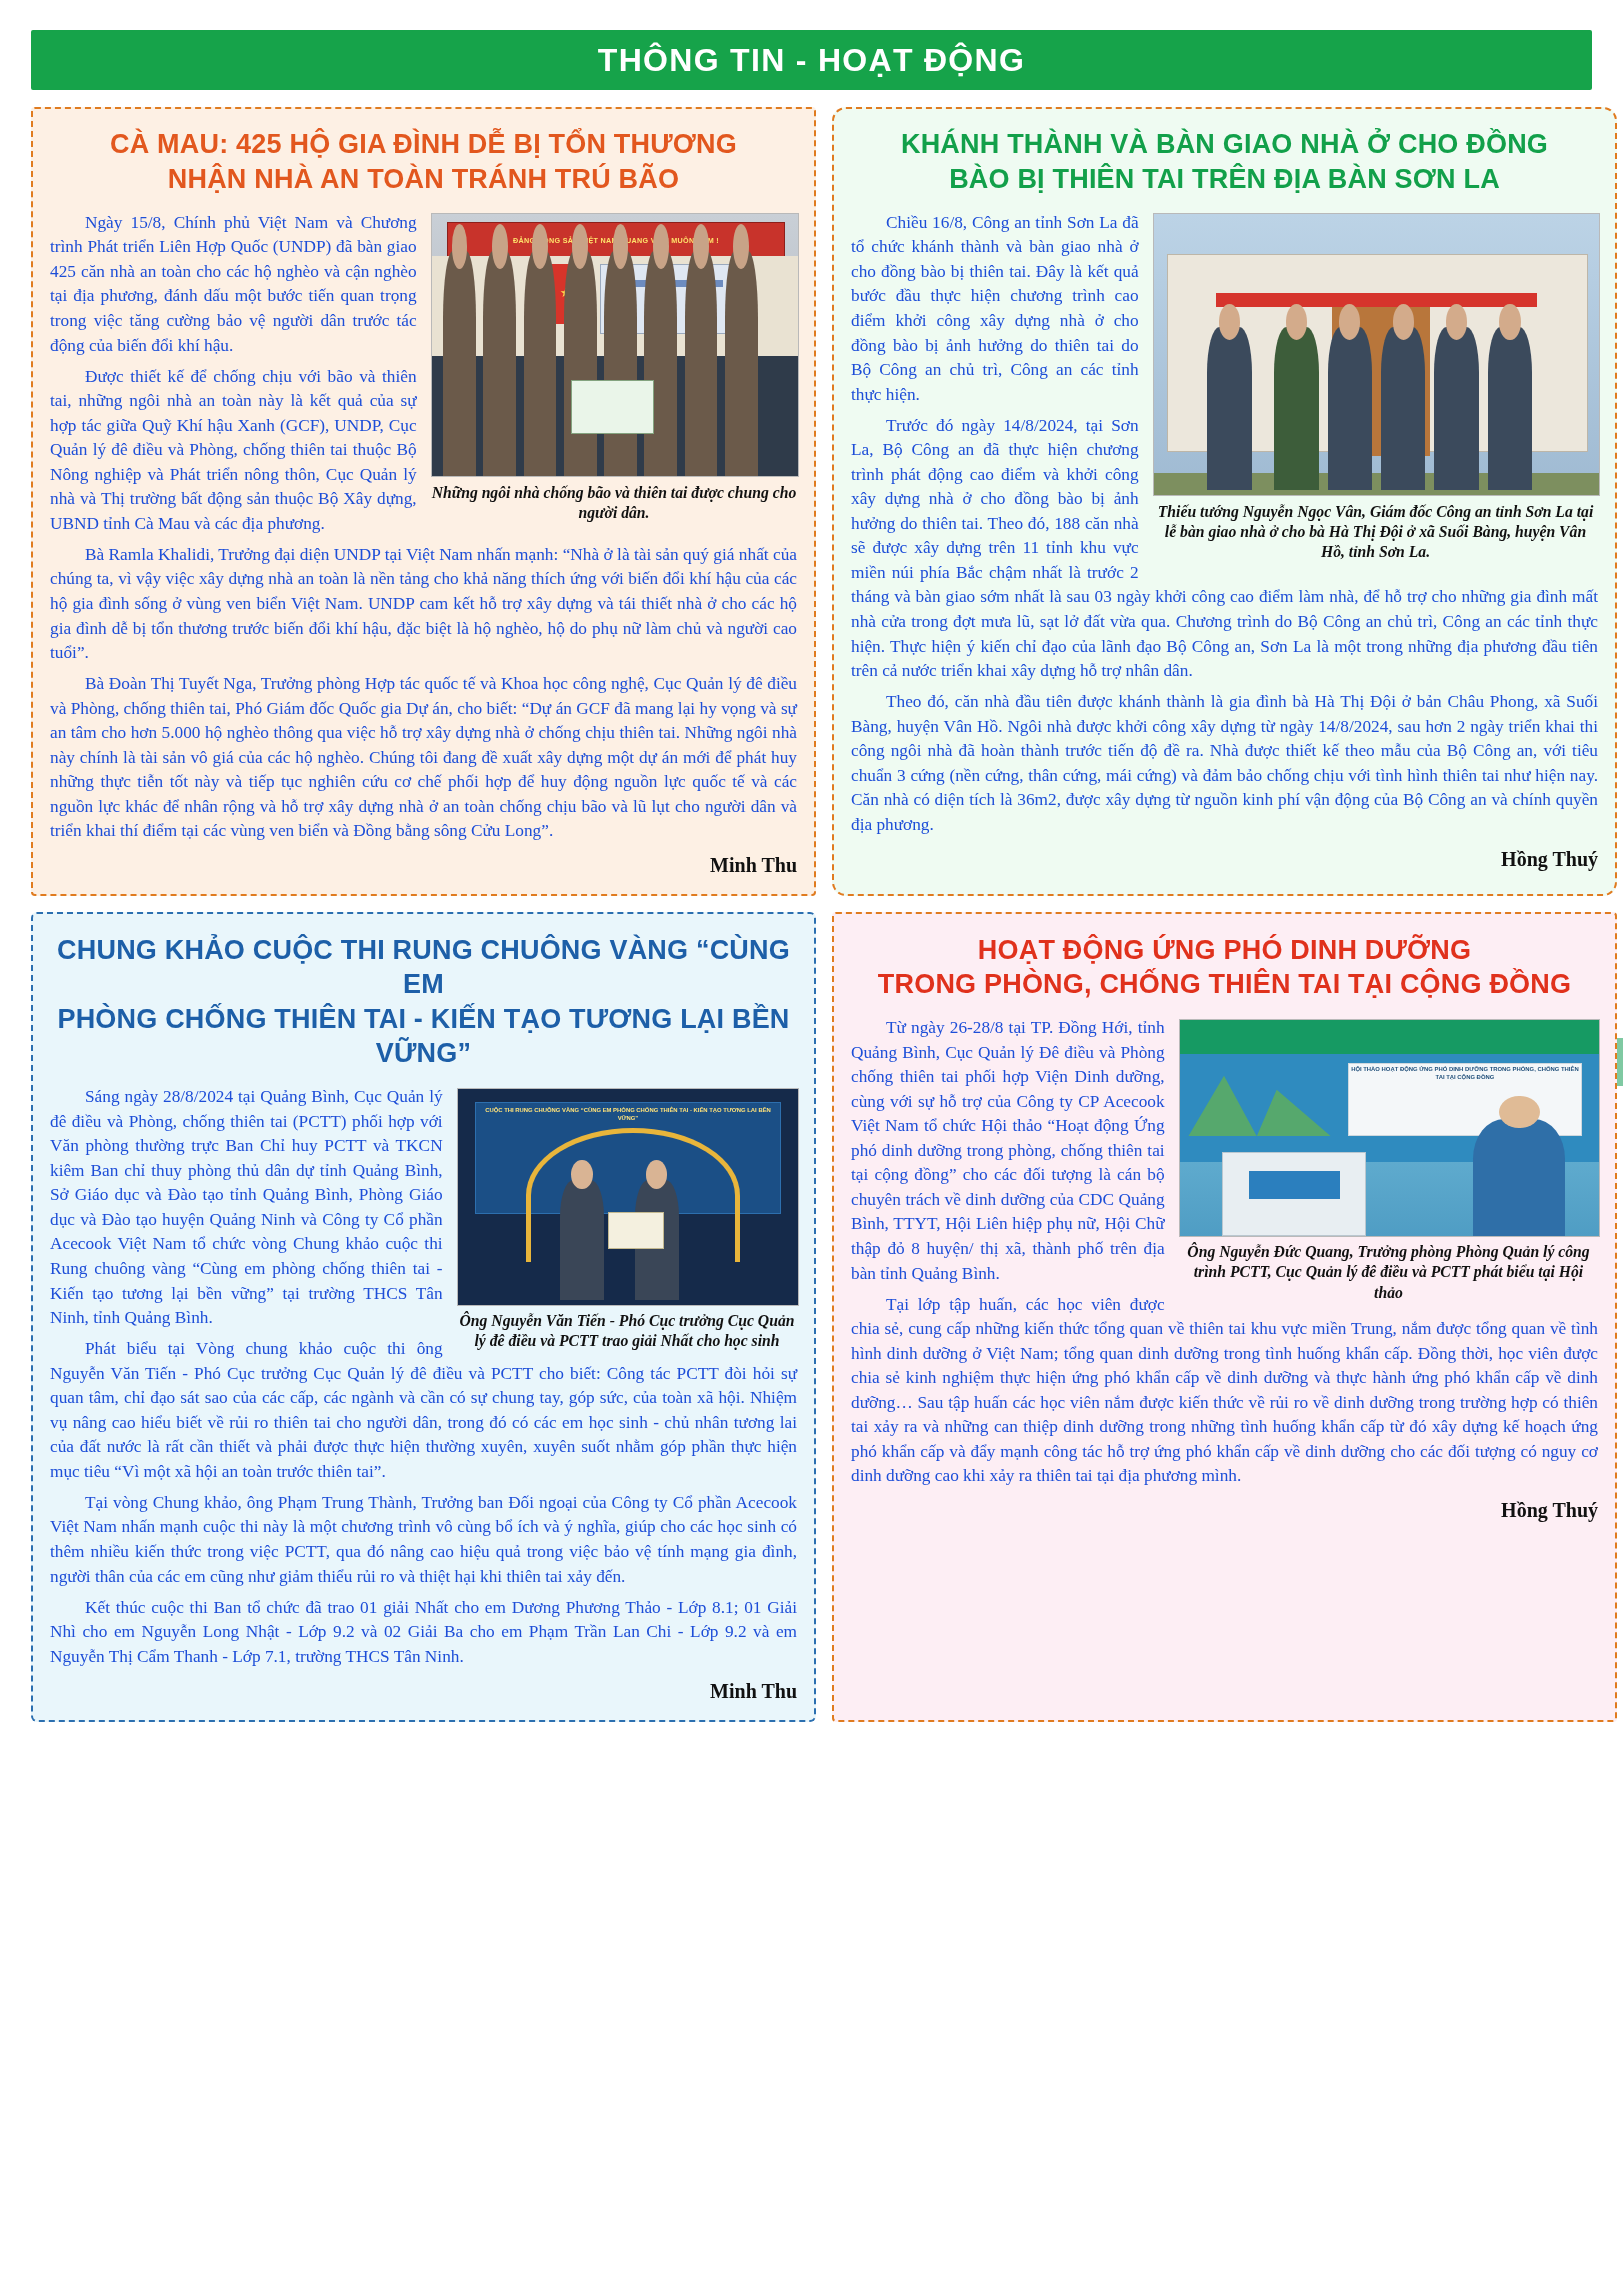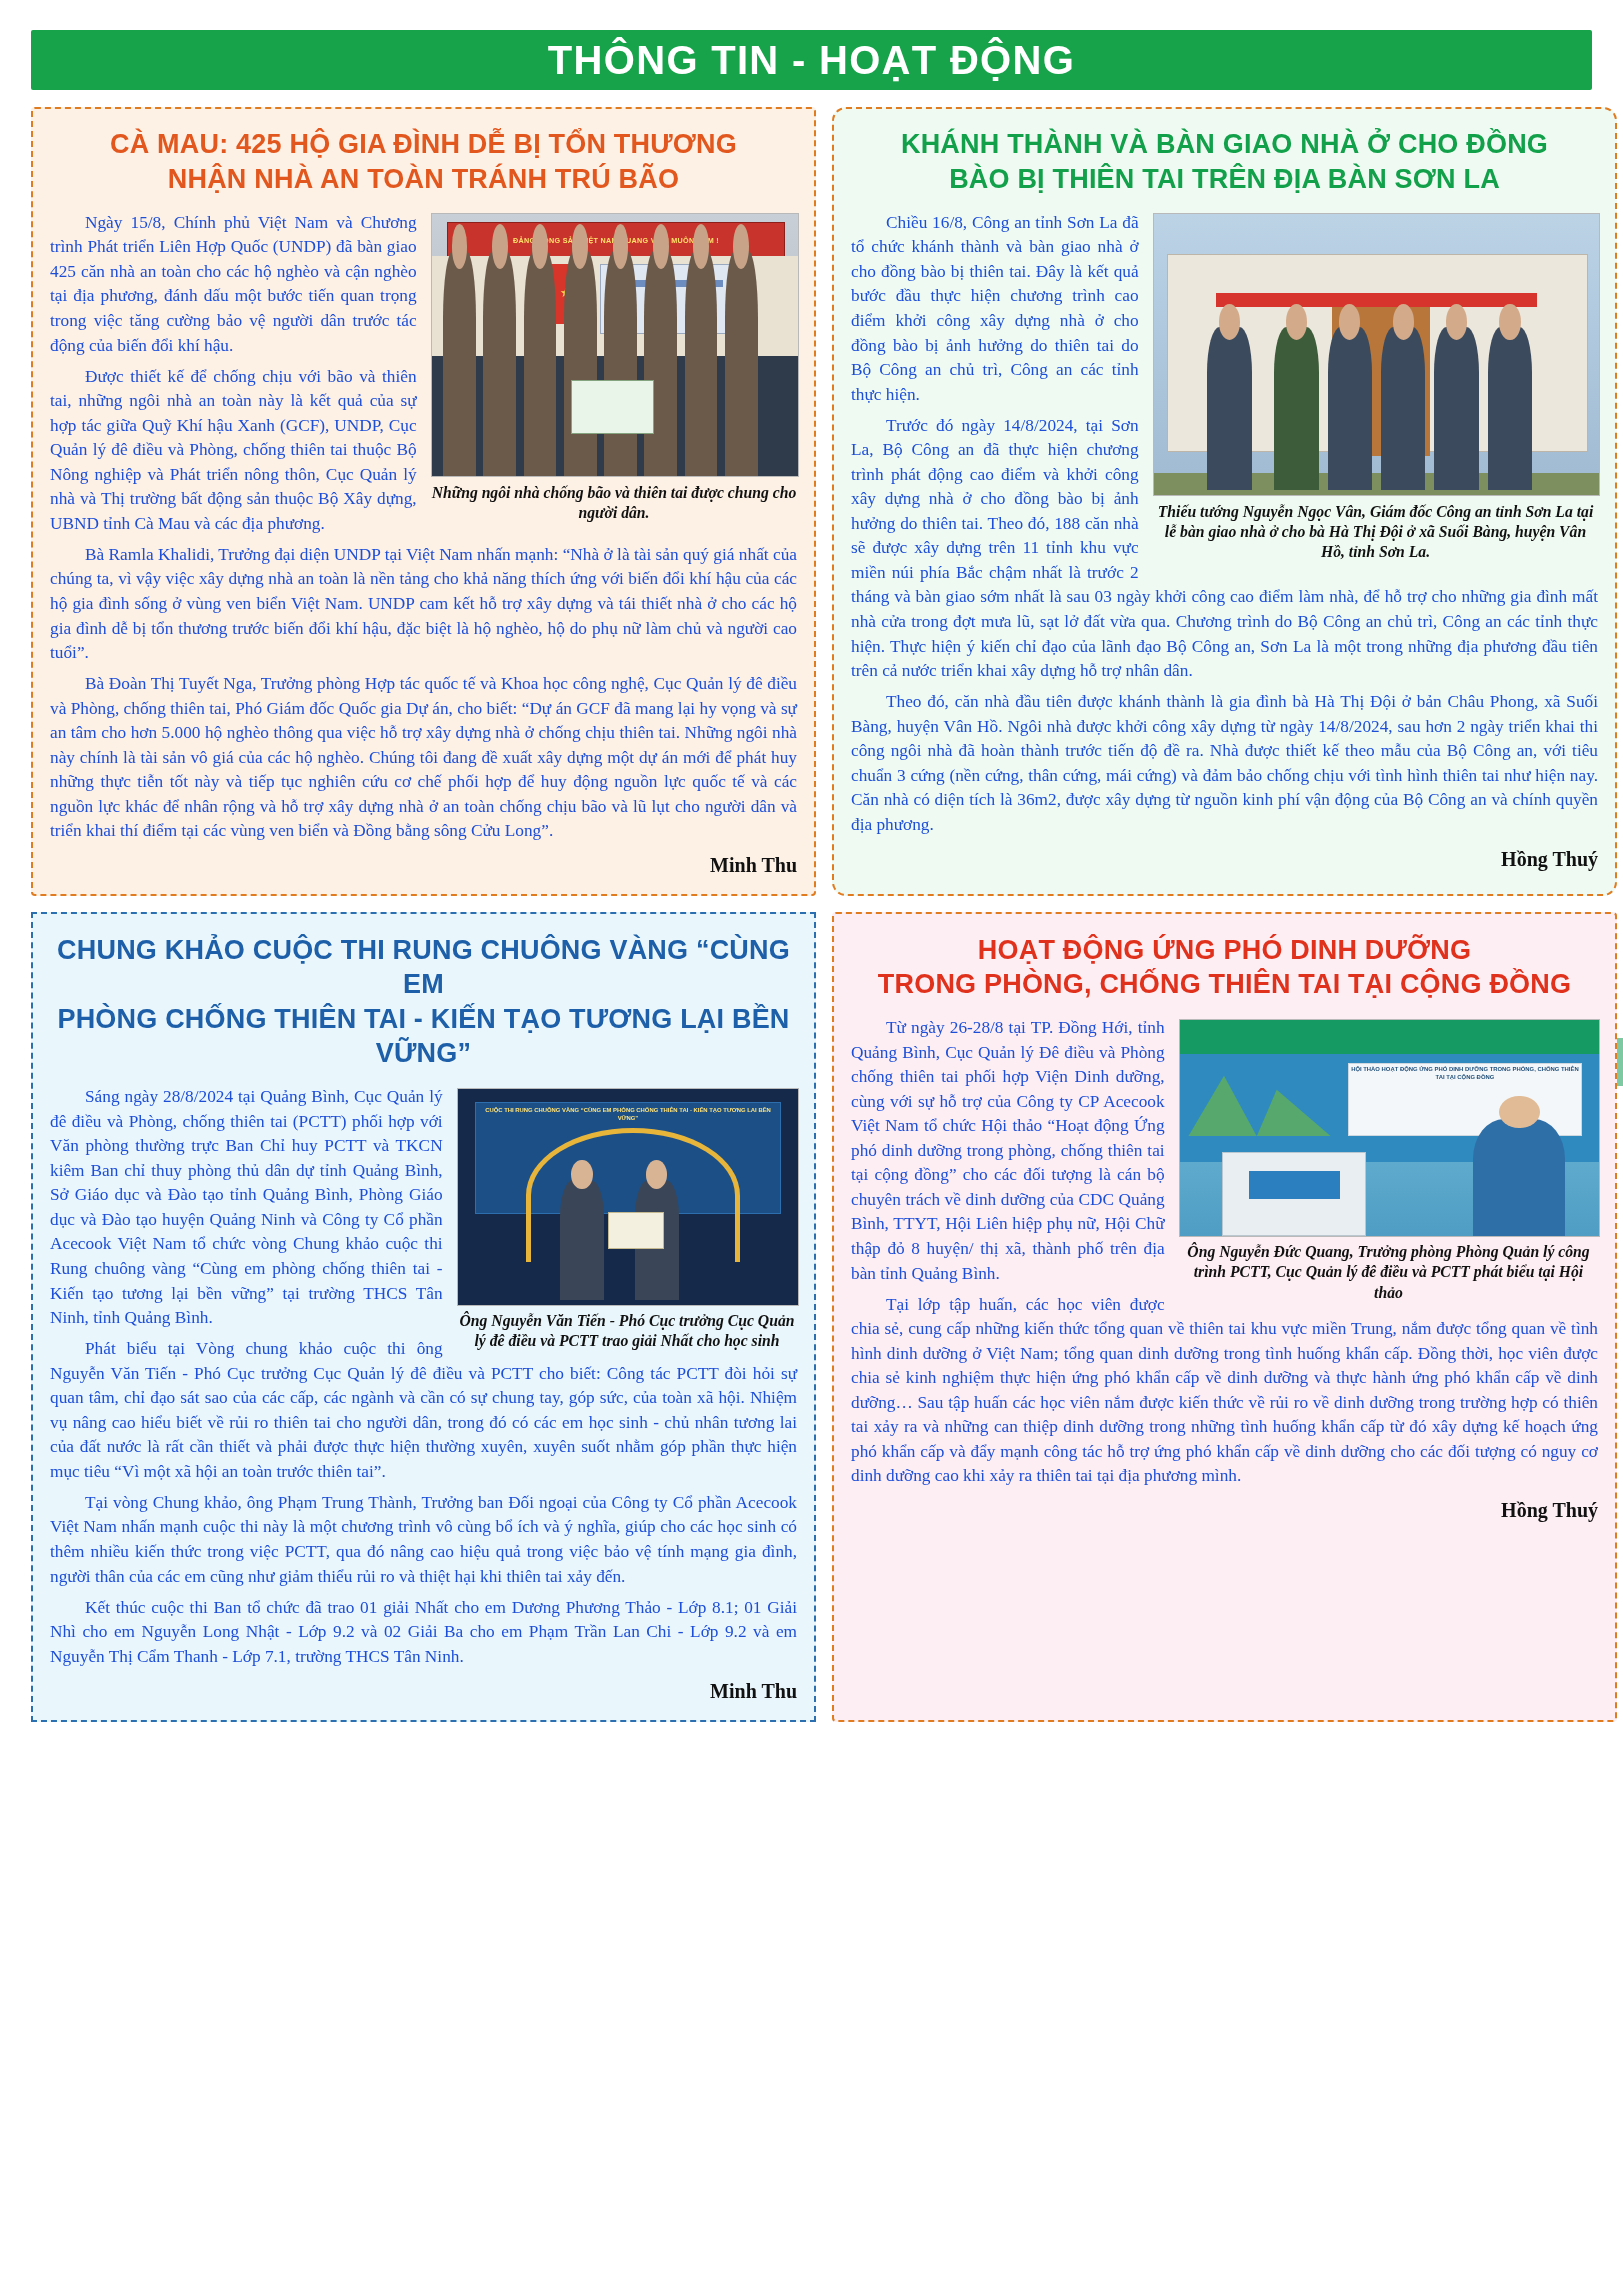--- a/index.html
+++ b/index.html
@@ -30,21 +30,21 @@
     background: #16a34a;
     display: flex;
     align-items: center;
     justify-content: center;
     border-radius: 2px;
   }
   .top-banner .title {
     color: #ffffff;
     font-family: "Liberation Sans", sans-serif;
     font-weight: bold;
-    font-size: 40px;
+    font-size: 32px;
     letter-spacing: 1.3px;
   }
 
   
   .grid {
     margin: 17px 31px 0 31px;
     display: grid;
     grid-template-columns: 785px 785px;
     grid-template-rows: auto auto;
     column-gap: 22px;
@@ -63,21 +63,21 @@
     border-radius: 3.9px;
   }
   .card.c2 {
     background: #effbf2;
     border: 2px dashed #e07b1f;
     border-radius: 14px;
   }
   .card.c3 {
     background: #e9f6fb;
     border: 2px dashed #2b6fb0;
-    border-radius: 0;
+    border-radius: 6px;
   }
   .card.c4 {
     background: #fdeef4;
     border: 2px dashed #e07b1f;
     border-radius: 3.9px;
   }
 
   .headline {
     text-align: center;
     font-family: "Liberation Sans", sans-serif;

